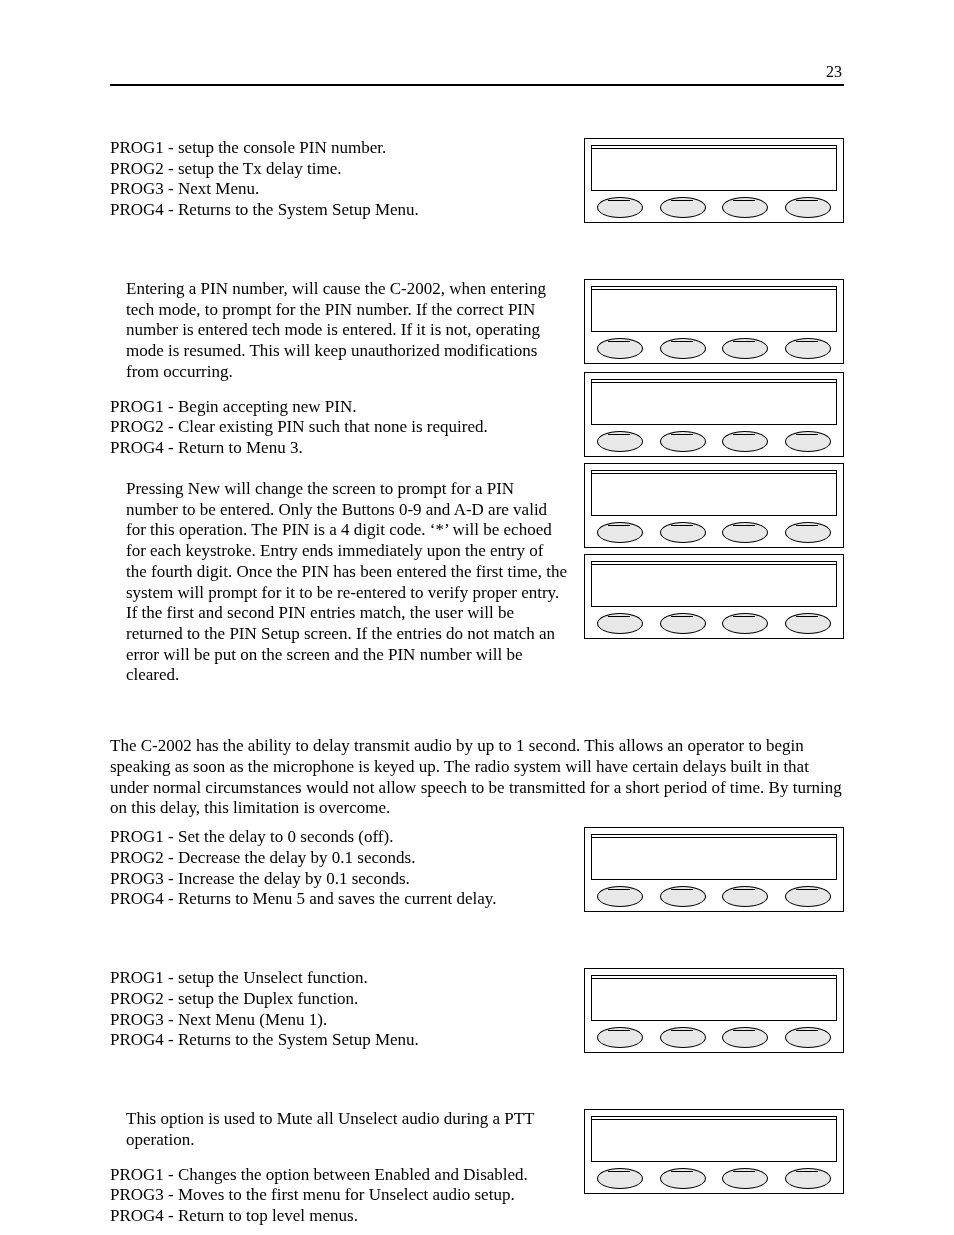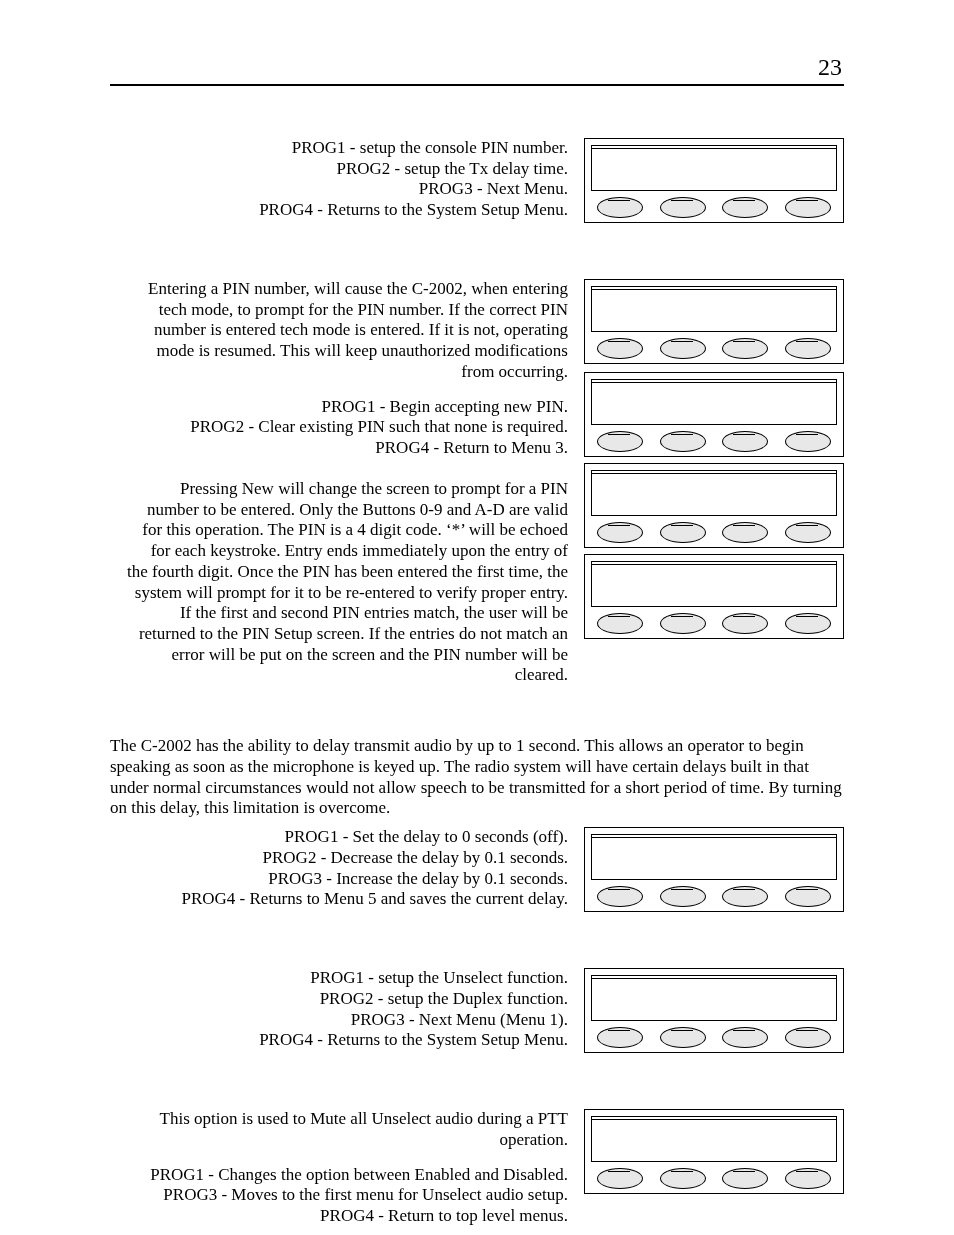--- a/index.html
+++ b/index.html
@@ -21,26 +21,25 @@
   .header {
     border-bottom: 2px solid #000;
     height: 26px;
     position: relative;
     margin-bottom: 52px;
   }
   .page-number {
     position: absolute;
     right: 2px;
     bottom: 2px;
-    font-size: 24px;
+    font-size: 16px;
   }
   .block {
     display: flex;
     align-items: flex-start;
-    text-align: right;
   }
   .left {
     flex: 1 1 auto;
   }
   .right {
     flex: 0 0 auto;
     padding-left: 16px;
   }
   .panel-box {
     border: 1px solid #000;

